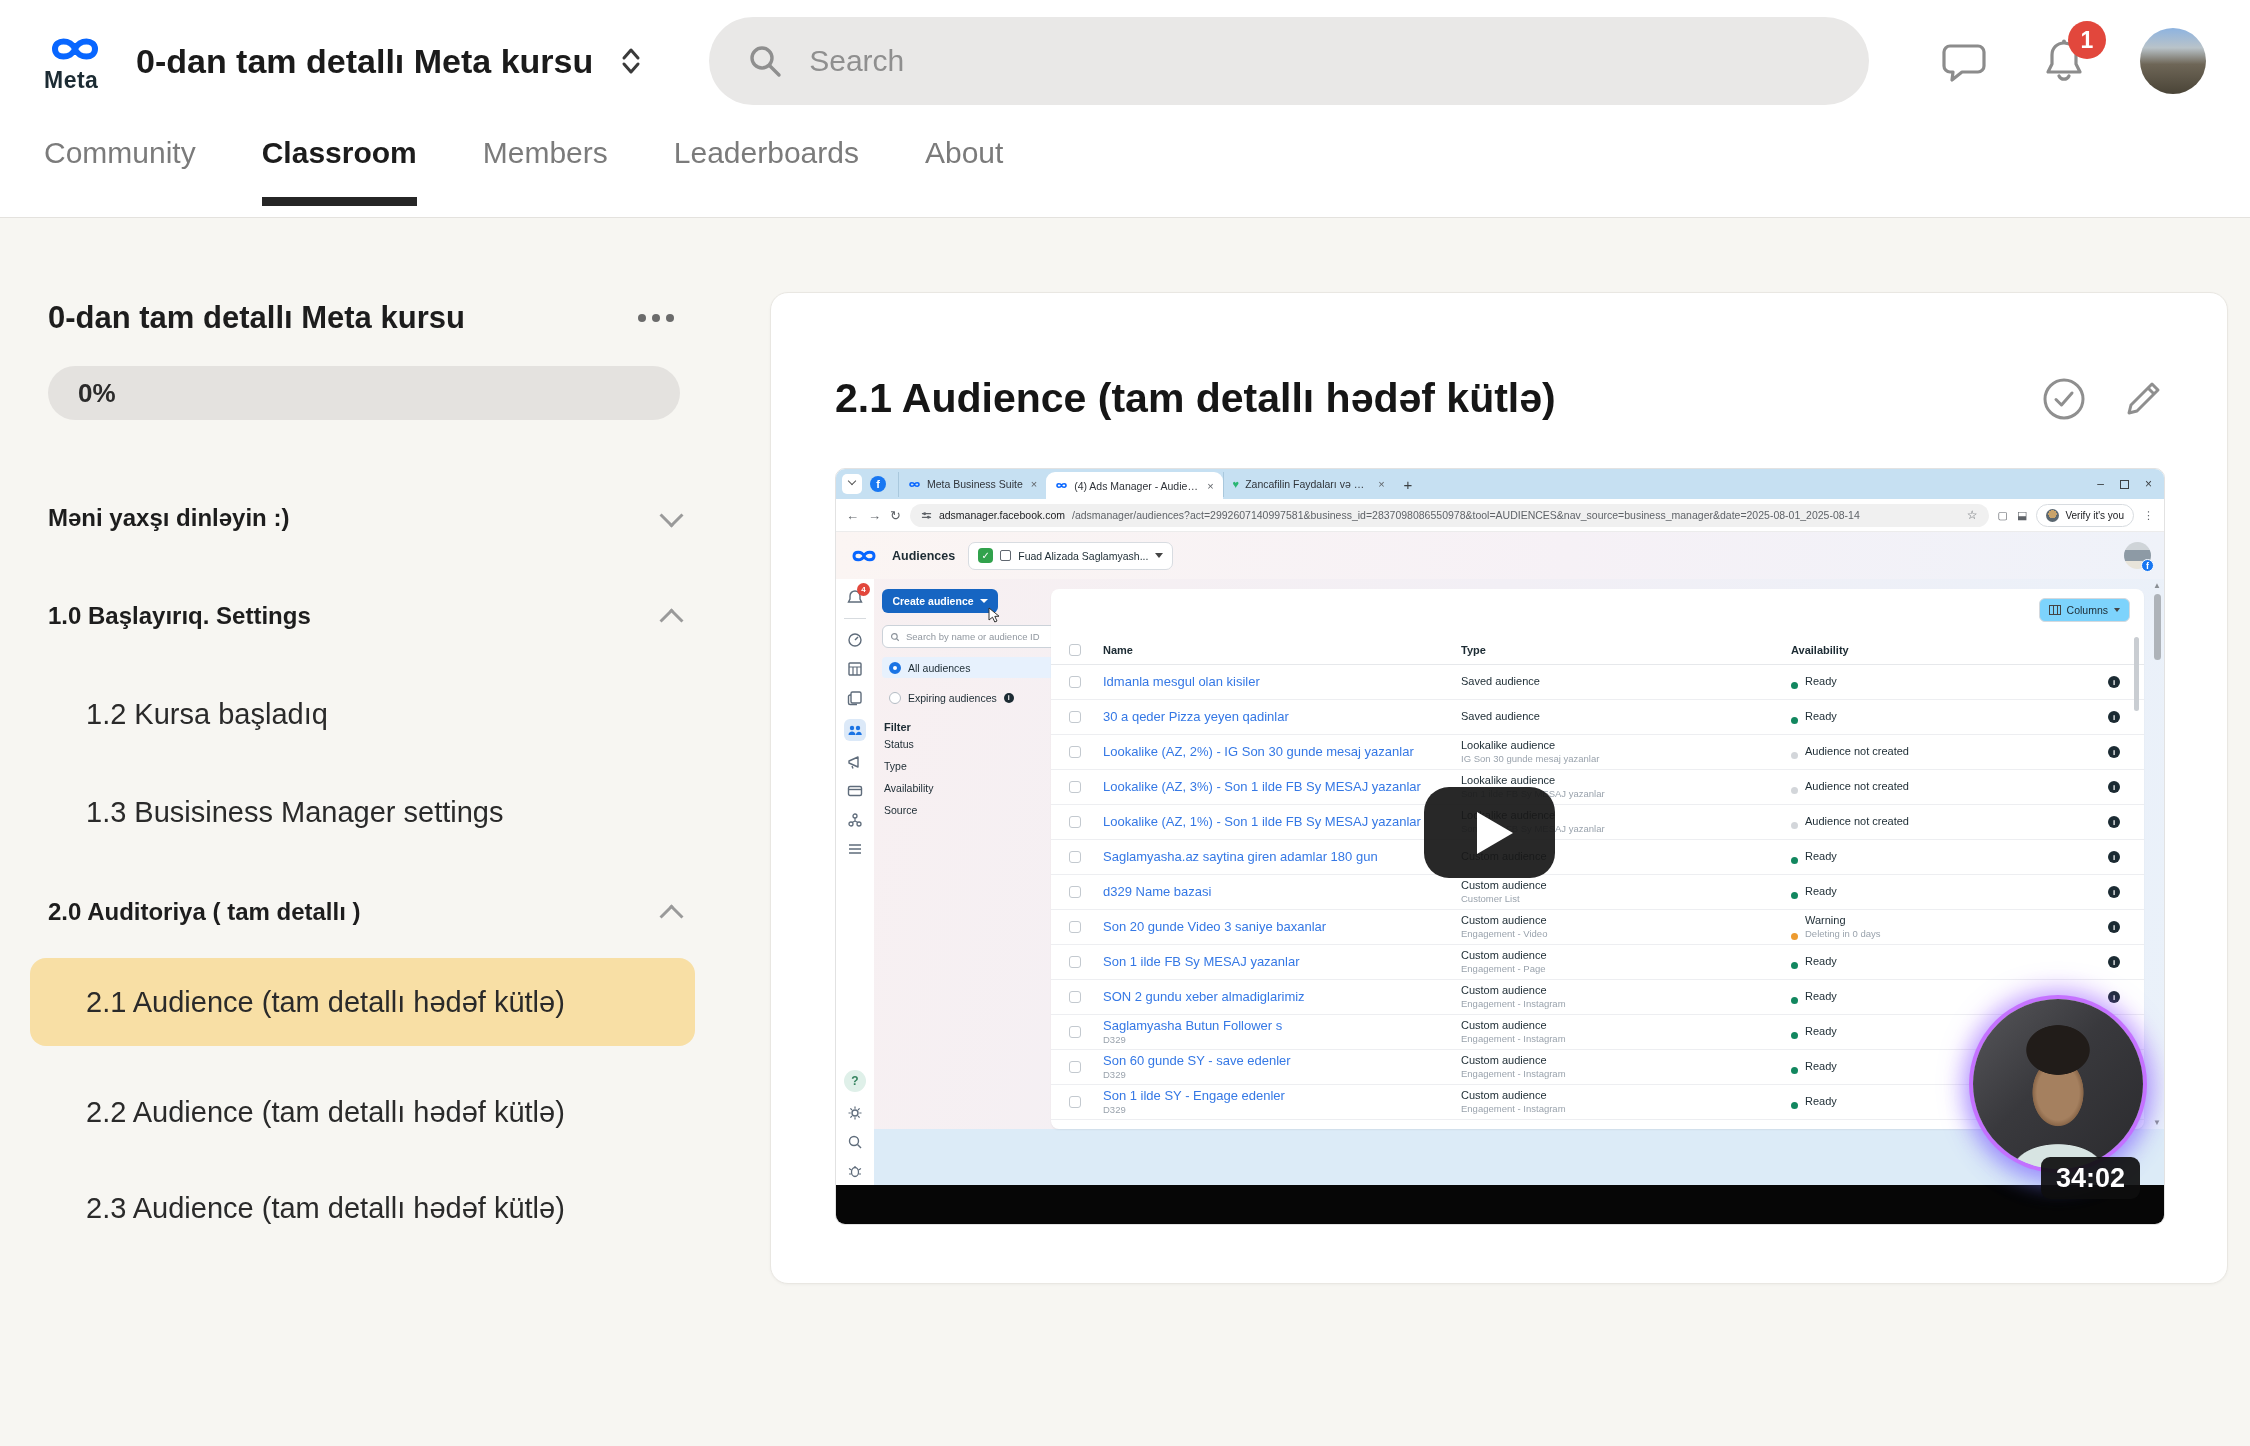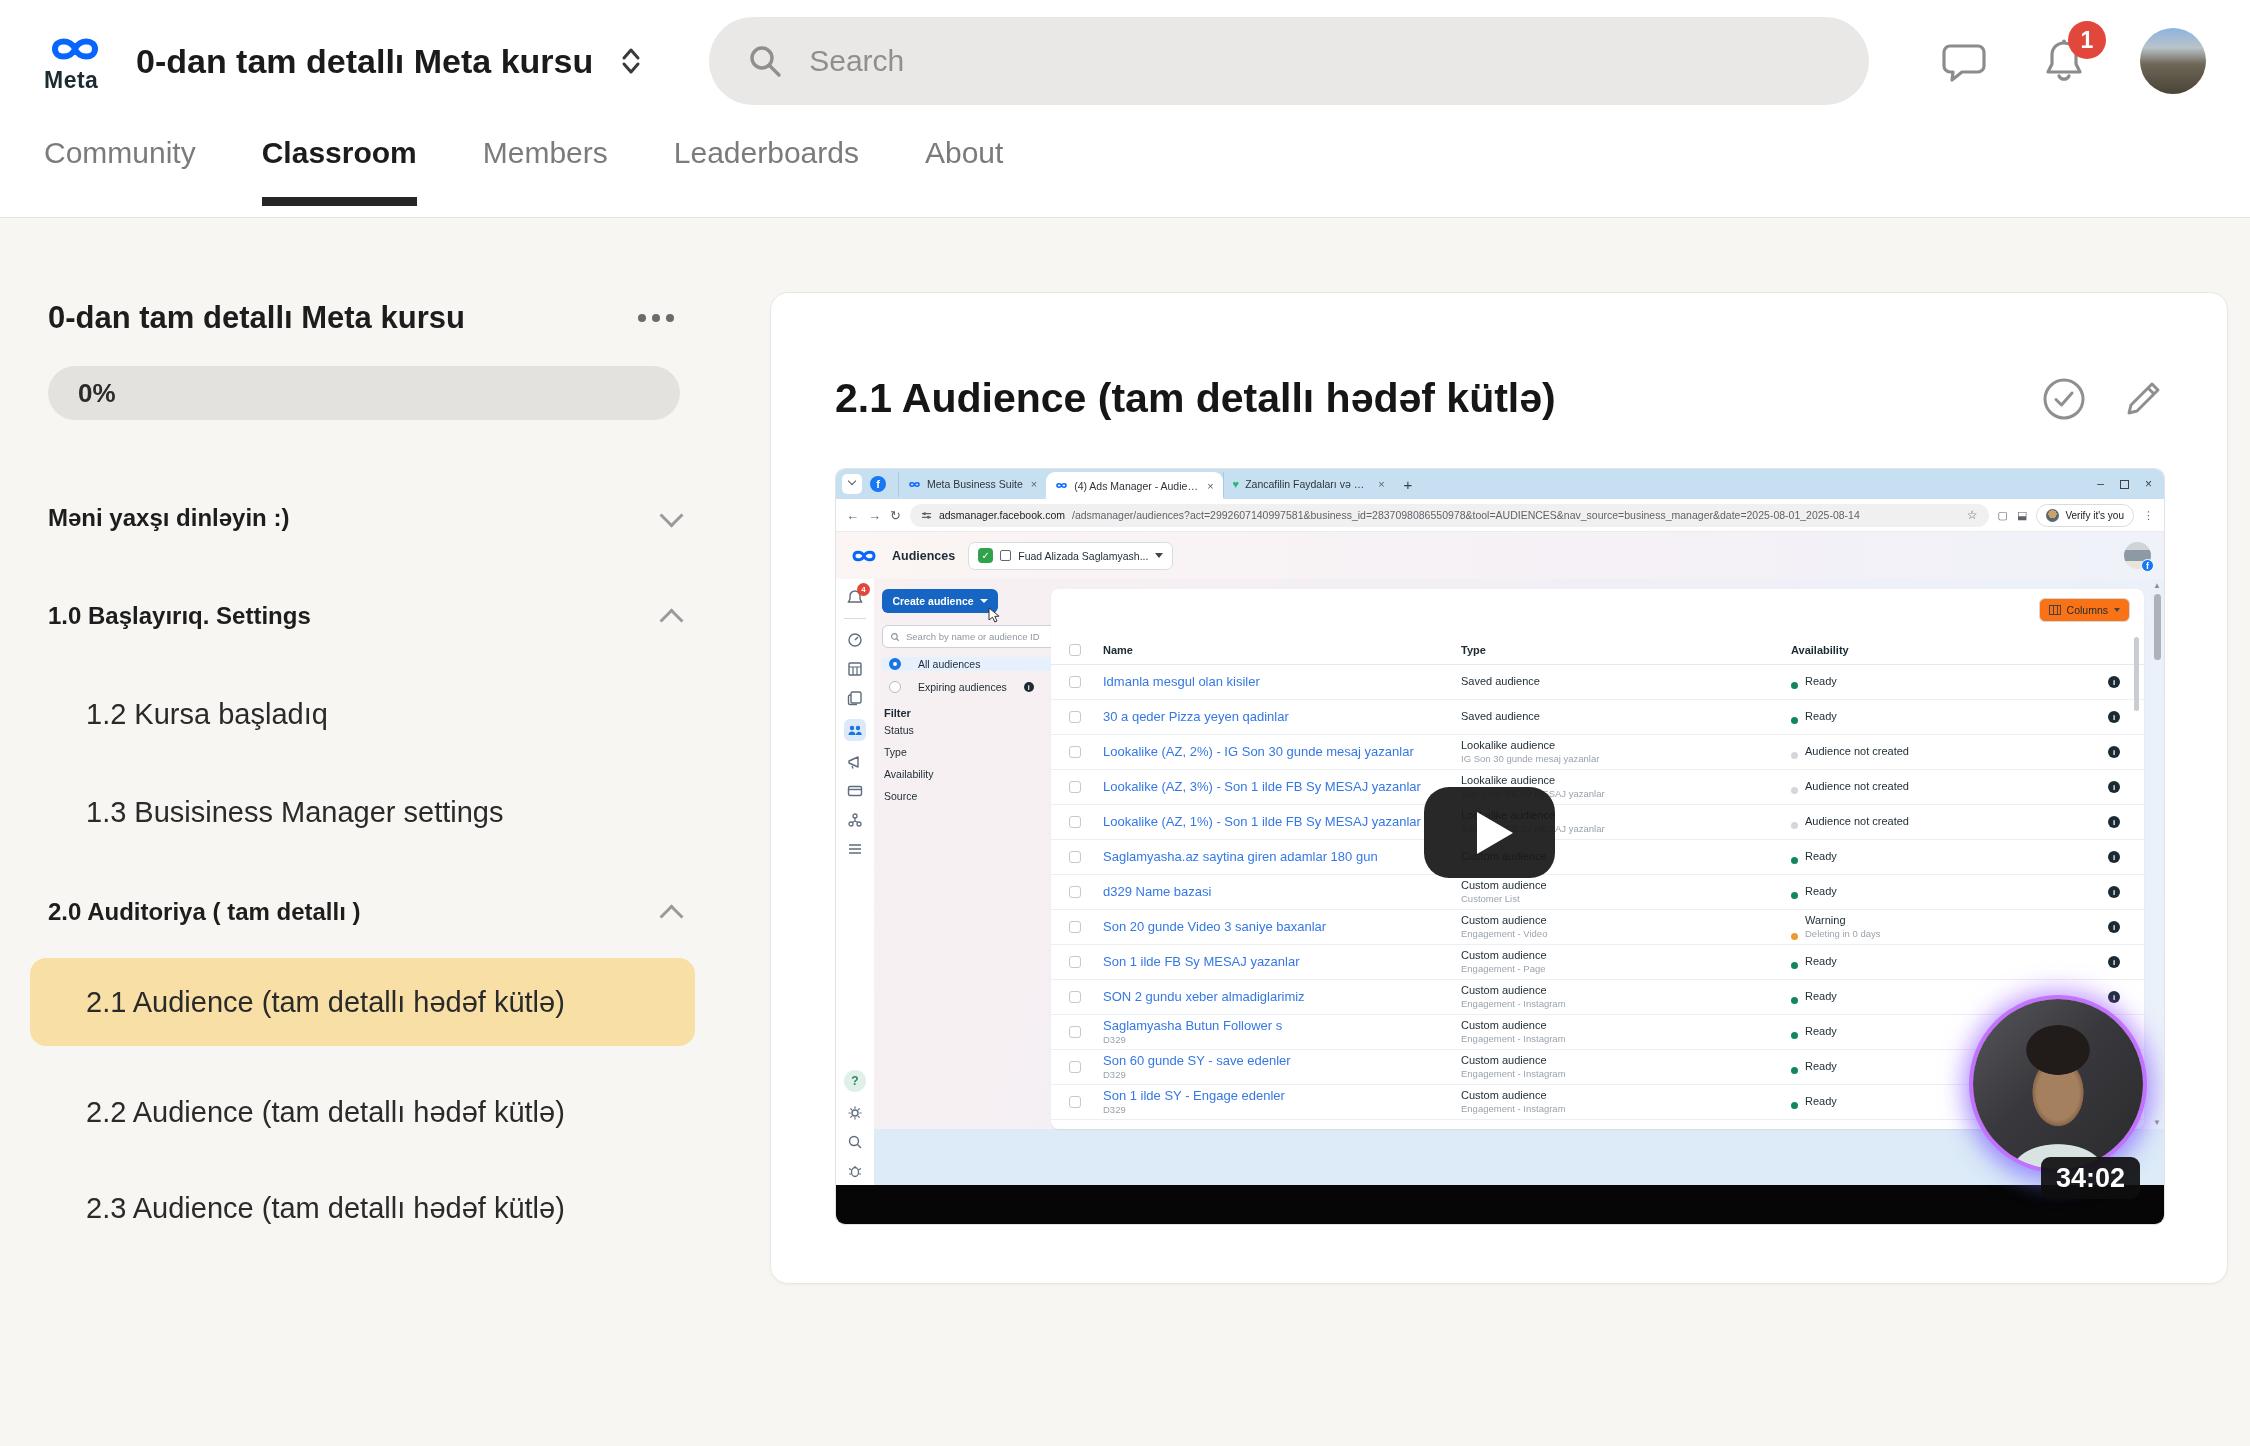--- a/index.html
+++ b/index.html
@@ -109,33 +109,33 @@
     display:flex; align-items:center; justify-content:center; }
   
   .lpanel { position:absolute; left:46px; top:10px; width:178px; }
   .createbtn { position:relative; width:116px; height:24px; background:#1665C2; border-radius:6px; color:#fff;
     font-size:10.5px; font-weight:bold; display:flex; align-items:center; justify-content:center; gap:6px; cursor:pointer; }
   .createbtn .wtri { width:0; height:0; border-left:4px solid transparent; border-right:4px solid transparent; border-top:4px solid #fff; }
   .cursor { position:absolute; right:-4px; bottom:-10px; }
   .psearch { margin-top:12px; height:23px; border:1px solid #CBD2D9; border-radius:6px; background:#fff;
     display:flex; align-items:center; gap:6px; padding:0 7px; }
   .psearch .ph { font-size:9.5px; color:#90979F; white-space:nowrap; }
-  .pradio { margin-top:9px; height:14px; display:flex; align-items:center; gap:17px; padding:4px 7px; font-size:10.5px; color:#1C2B33; }
+  .pradio { margin-top:9px; height:21px; display:flex; align-items:center; gap:7px; padding:4px 7px; font-size:10.5px; color:#1C2B33; }
   .pradio.sel { background:#E7F1FD; border-radius:4px; }
   .rdo { width:12px; height:12px; border-radius:50%; border:4px solid #1B74E4; background:#fff; flex:none; }
   .rdo.empty { border:1.4px solid #B4BCC4; }
   .infodot { width:10px; height:10px; border-radius:50%; background:#1C2B33; color:#fff; font-size:7px; font-weight:bold;
     display:flex; align-items:center; justify-content:center; }
   .pfilter { margin-top:13px; font-size:11px; font-weight:bold; color:#1C2B33; padding-left:2px; }
   .frow { height:22px; display:flex; align-items:center; justify-content:space-between; font-size:10.5px; color:#1C2B33; padding:0 2px; cursor:pointer; }
   .frow .chev { width:5px; height:5px; border-width:1.4px; border-color:#606770; }
   
   .tcard { position:absolute; left:215px; top:10px; width:1093px; height:540px; background:#fff; border-radius:8px;
     box-shadow:0 1px 2px rgba(0,0,0,.06); overflow:hidden; }
-  .colbtn { position:absolute; top:9px; right:14px; height:24px; border:1px solid #D5D9DE; border-radius:6px; background:#f97316;
+  .colbtn { position:absolute; top:9px; right:14px; height:24px; border:1px solid #D5D9DE; border-radius:6px; background:#7dd3fc;
     display:flex; align-items:center; gap:6px; padding:0 9px; font-size:10.5px; color:#1C2B33; cursor:pointer; }
   .colico { width:12px; height:10px; border:1.2px solid #444; position:relative; }
   .colico::before,.colico::after { content:""; position:absolute; top:0; bottom:0; width:1.2px; background:#444; }
   .colico::before{ left:3px } .colico::after{ left:7px }
   .tgrid { display:grid; grid-template-columns:42px 358px 330px 1fr 36px; align-items:center; padding-left:10px; }
   .thead { margin-top:46px; height:30px; border-bottom:1px solid #E6E8EB; }
   .thead .h { font-size:11px; font-weight:bold; color:#1C2B33; }
   .cb { width:12px; height:12px; border:1.4px solid #C3C9CF; border-radius:3px; background:#fff; display:inline-block; margin-left:8px; }
   .t-row { min-height:35px; border-bottom:1px solid #EDEEF1; }
   .t-row .lnk { font-size:13px; color:#3578E5; cursor:pointer; display:block; line-height:1.25; }

